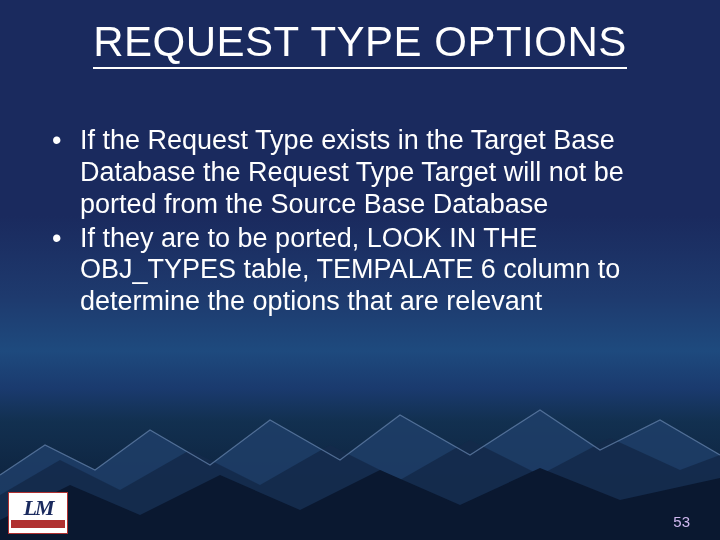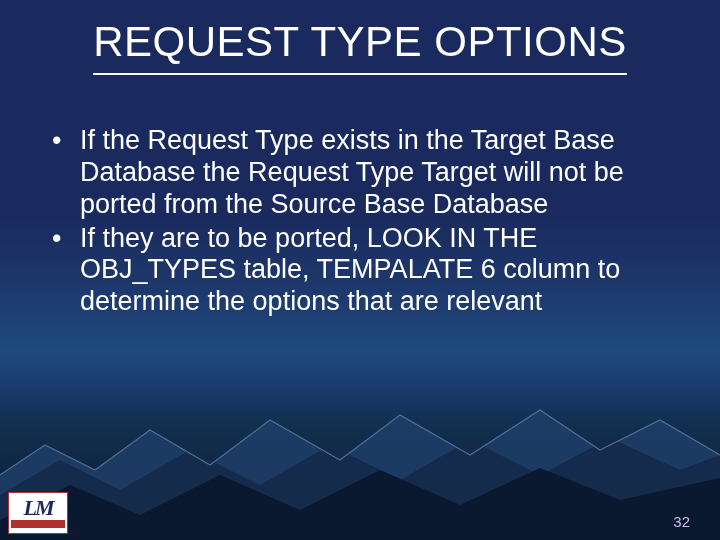--- a/index.html
+++ b/index.html
@@ -30,21 +30,21 @@
     left: 0;
     width: 100%;
     text-align: center;
     font-size: 42px;
     font-weight: 400;
     color: #ffffff;
     letter-spacing: 0.5px;
   }
   .title .underline {
     border-bottom: 2px solid #ffffff;
-    padding-bottom: 8px;
+    padding-bottom: 2px;
   }
   .body {
     position: absolute;
     top: 125px;
     left: 52px;
     right: 60px;
     font-size: 27px;
     line-height: 1.18;
     color: #ffffff;
   }
@@ -142,15 +142,15 @@
     <path d="M0,160 L70,125 L140,155 L220,115 L300,150 L380,110 L460,145 L540,108 L620,140 L720,118 L720,180 L0,180 Z" fill="#0a1830"></path>
 
     <path d="M0,115 L45,85 L95,110 L150,70 L210,105 L270,60 L340,100 L400,55 L470,95 L540,50 L600,90 L660,60 L720,95" fill="none" stroke="#6a87b0" stroke-width="1.2" opacity="0.7"></path>
   </svg>
 
   <div class="logo">
     <div class="logo-main">LM</div>
     <div class="logo-sub"></div>
   </div>
 
-  <div class="page-num">32</div>
+  <div class="page-num">53</div>
 
 </div>
 
 </body></html>

